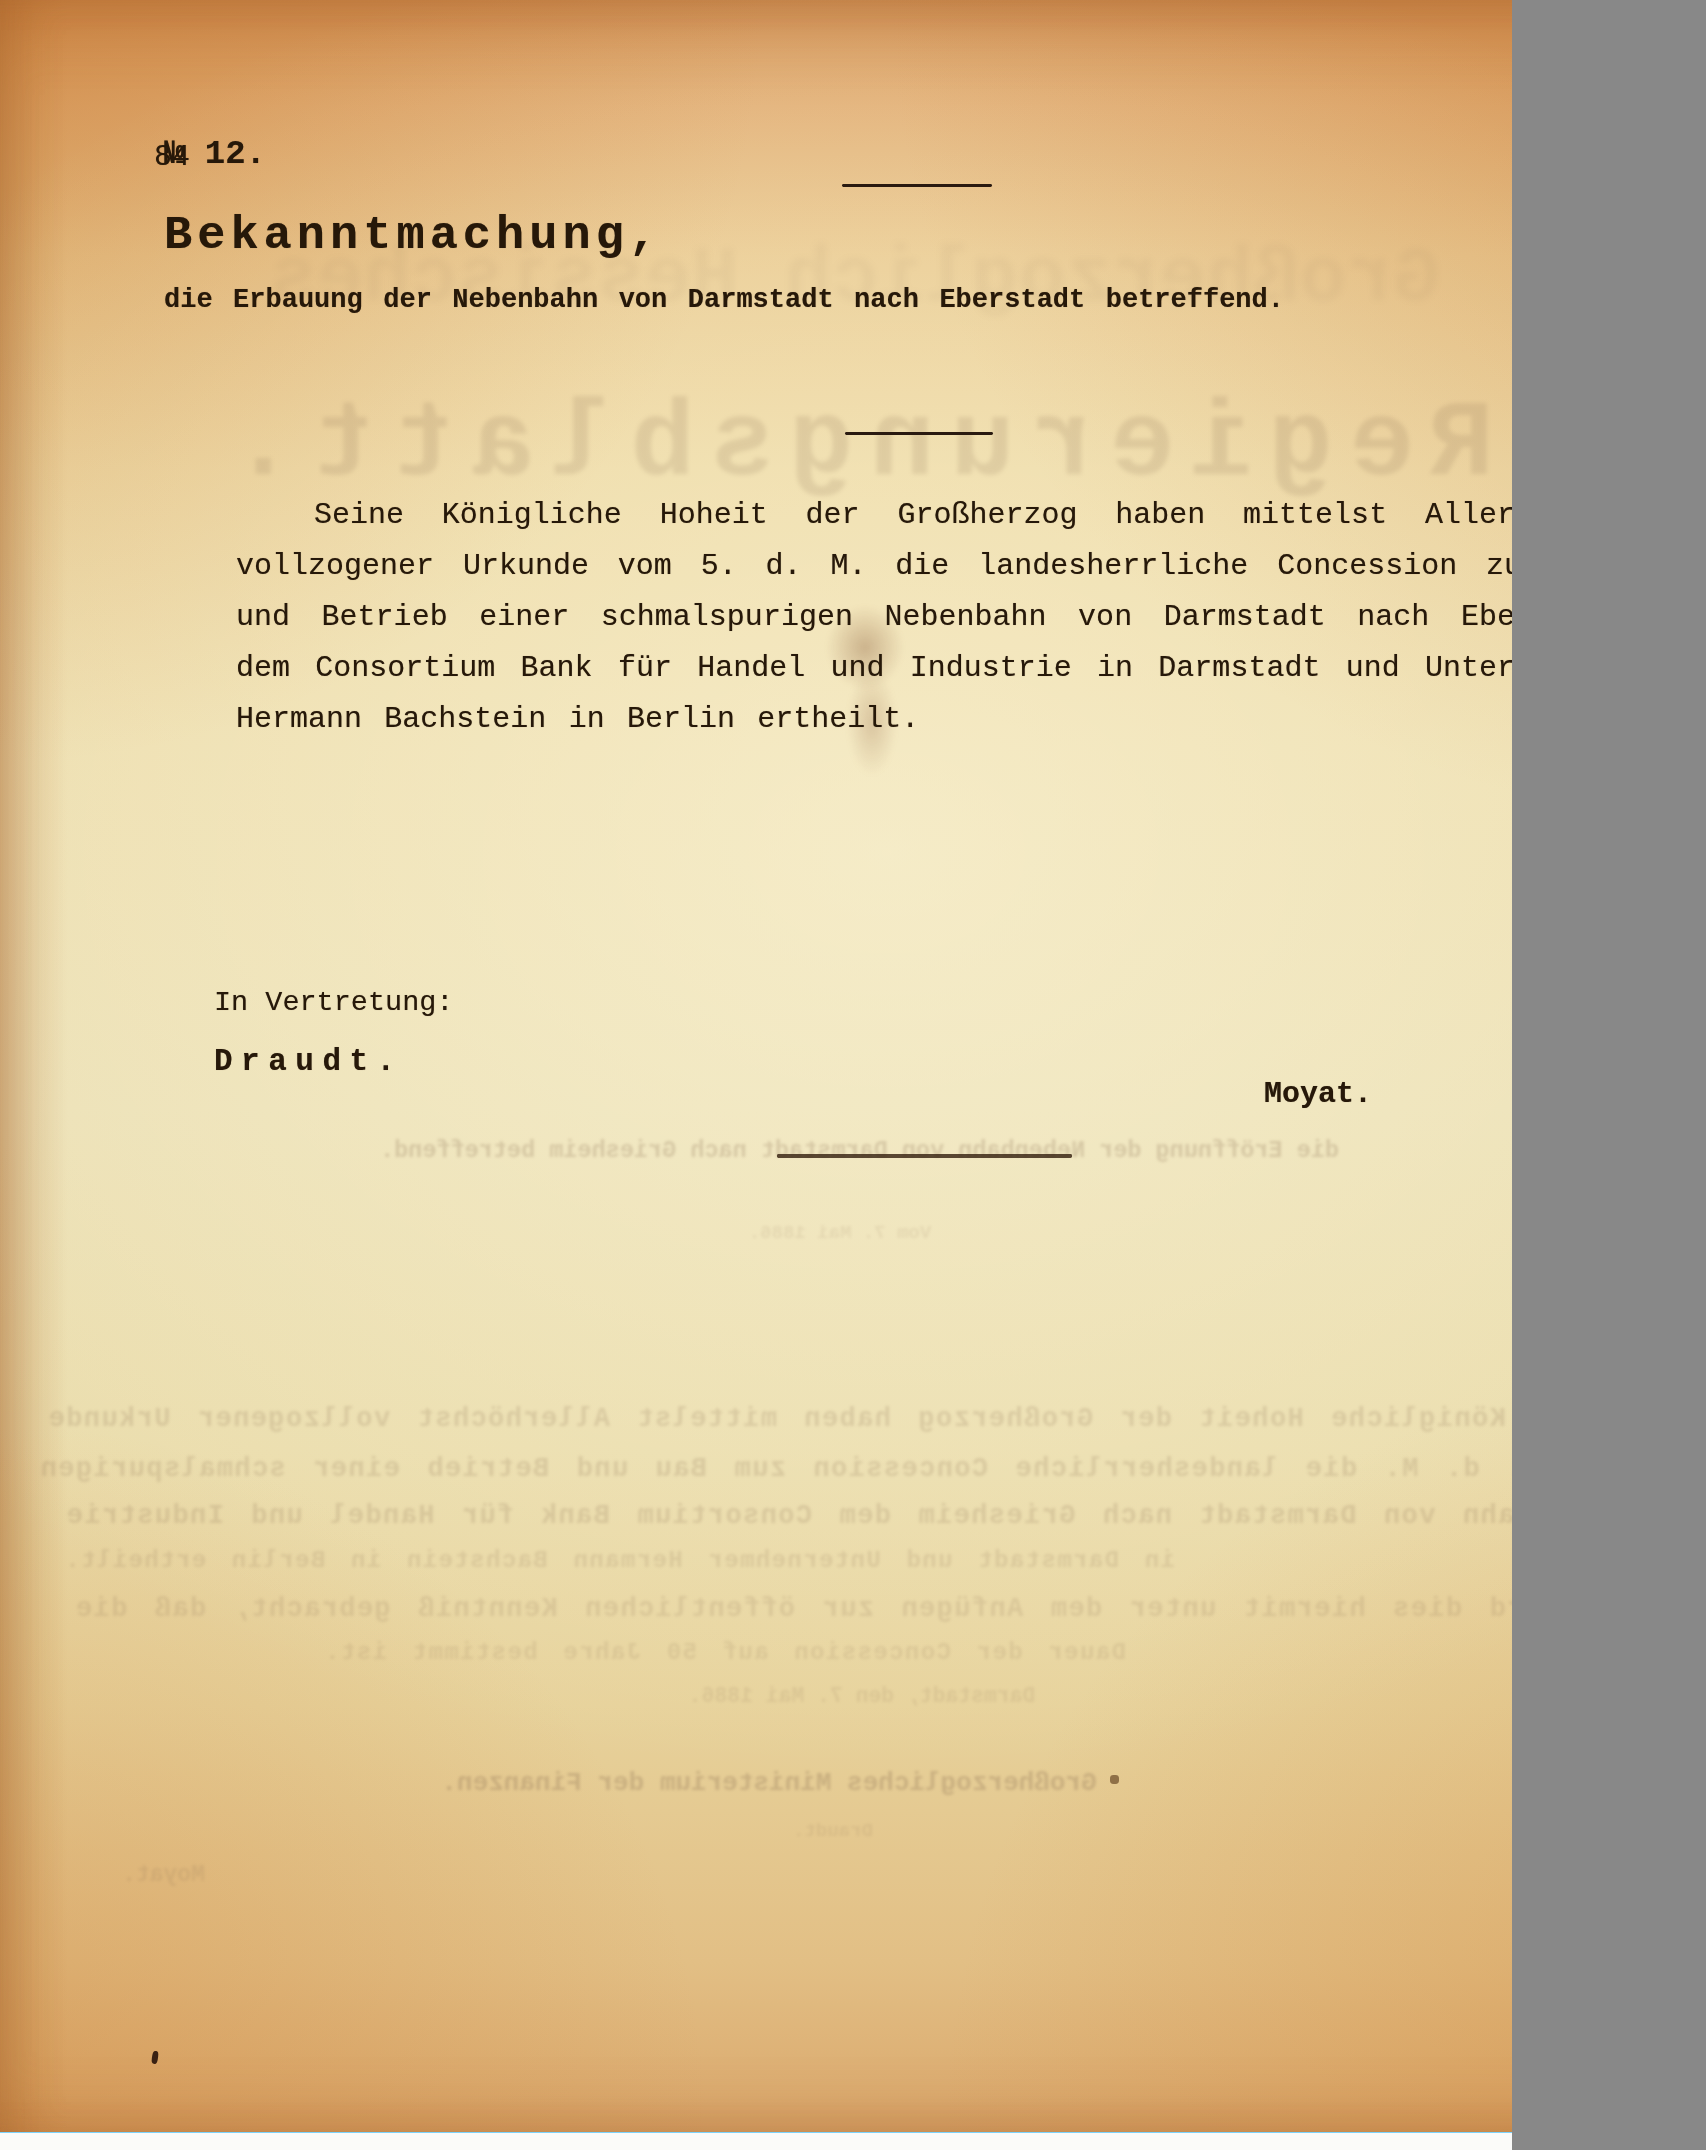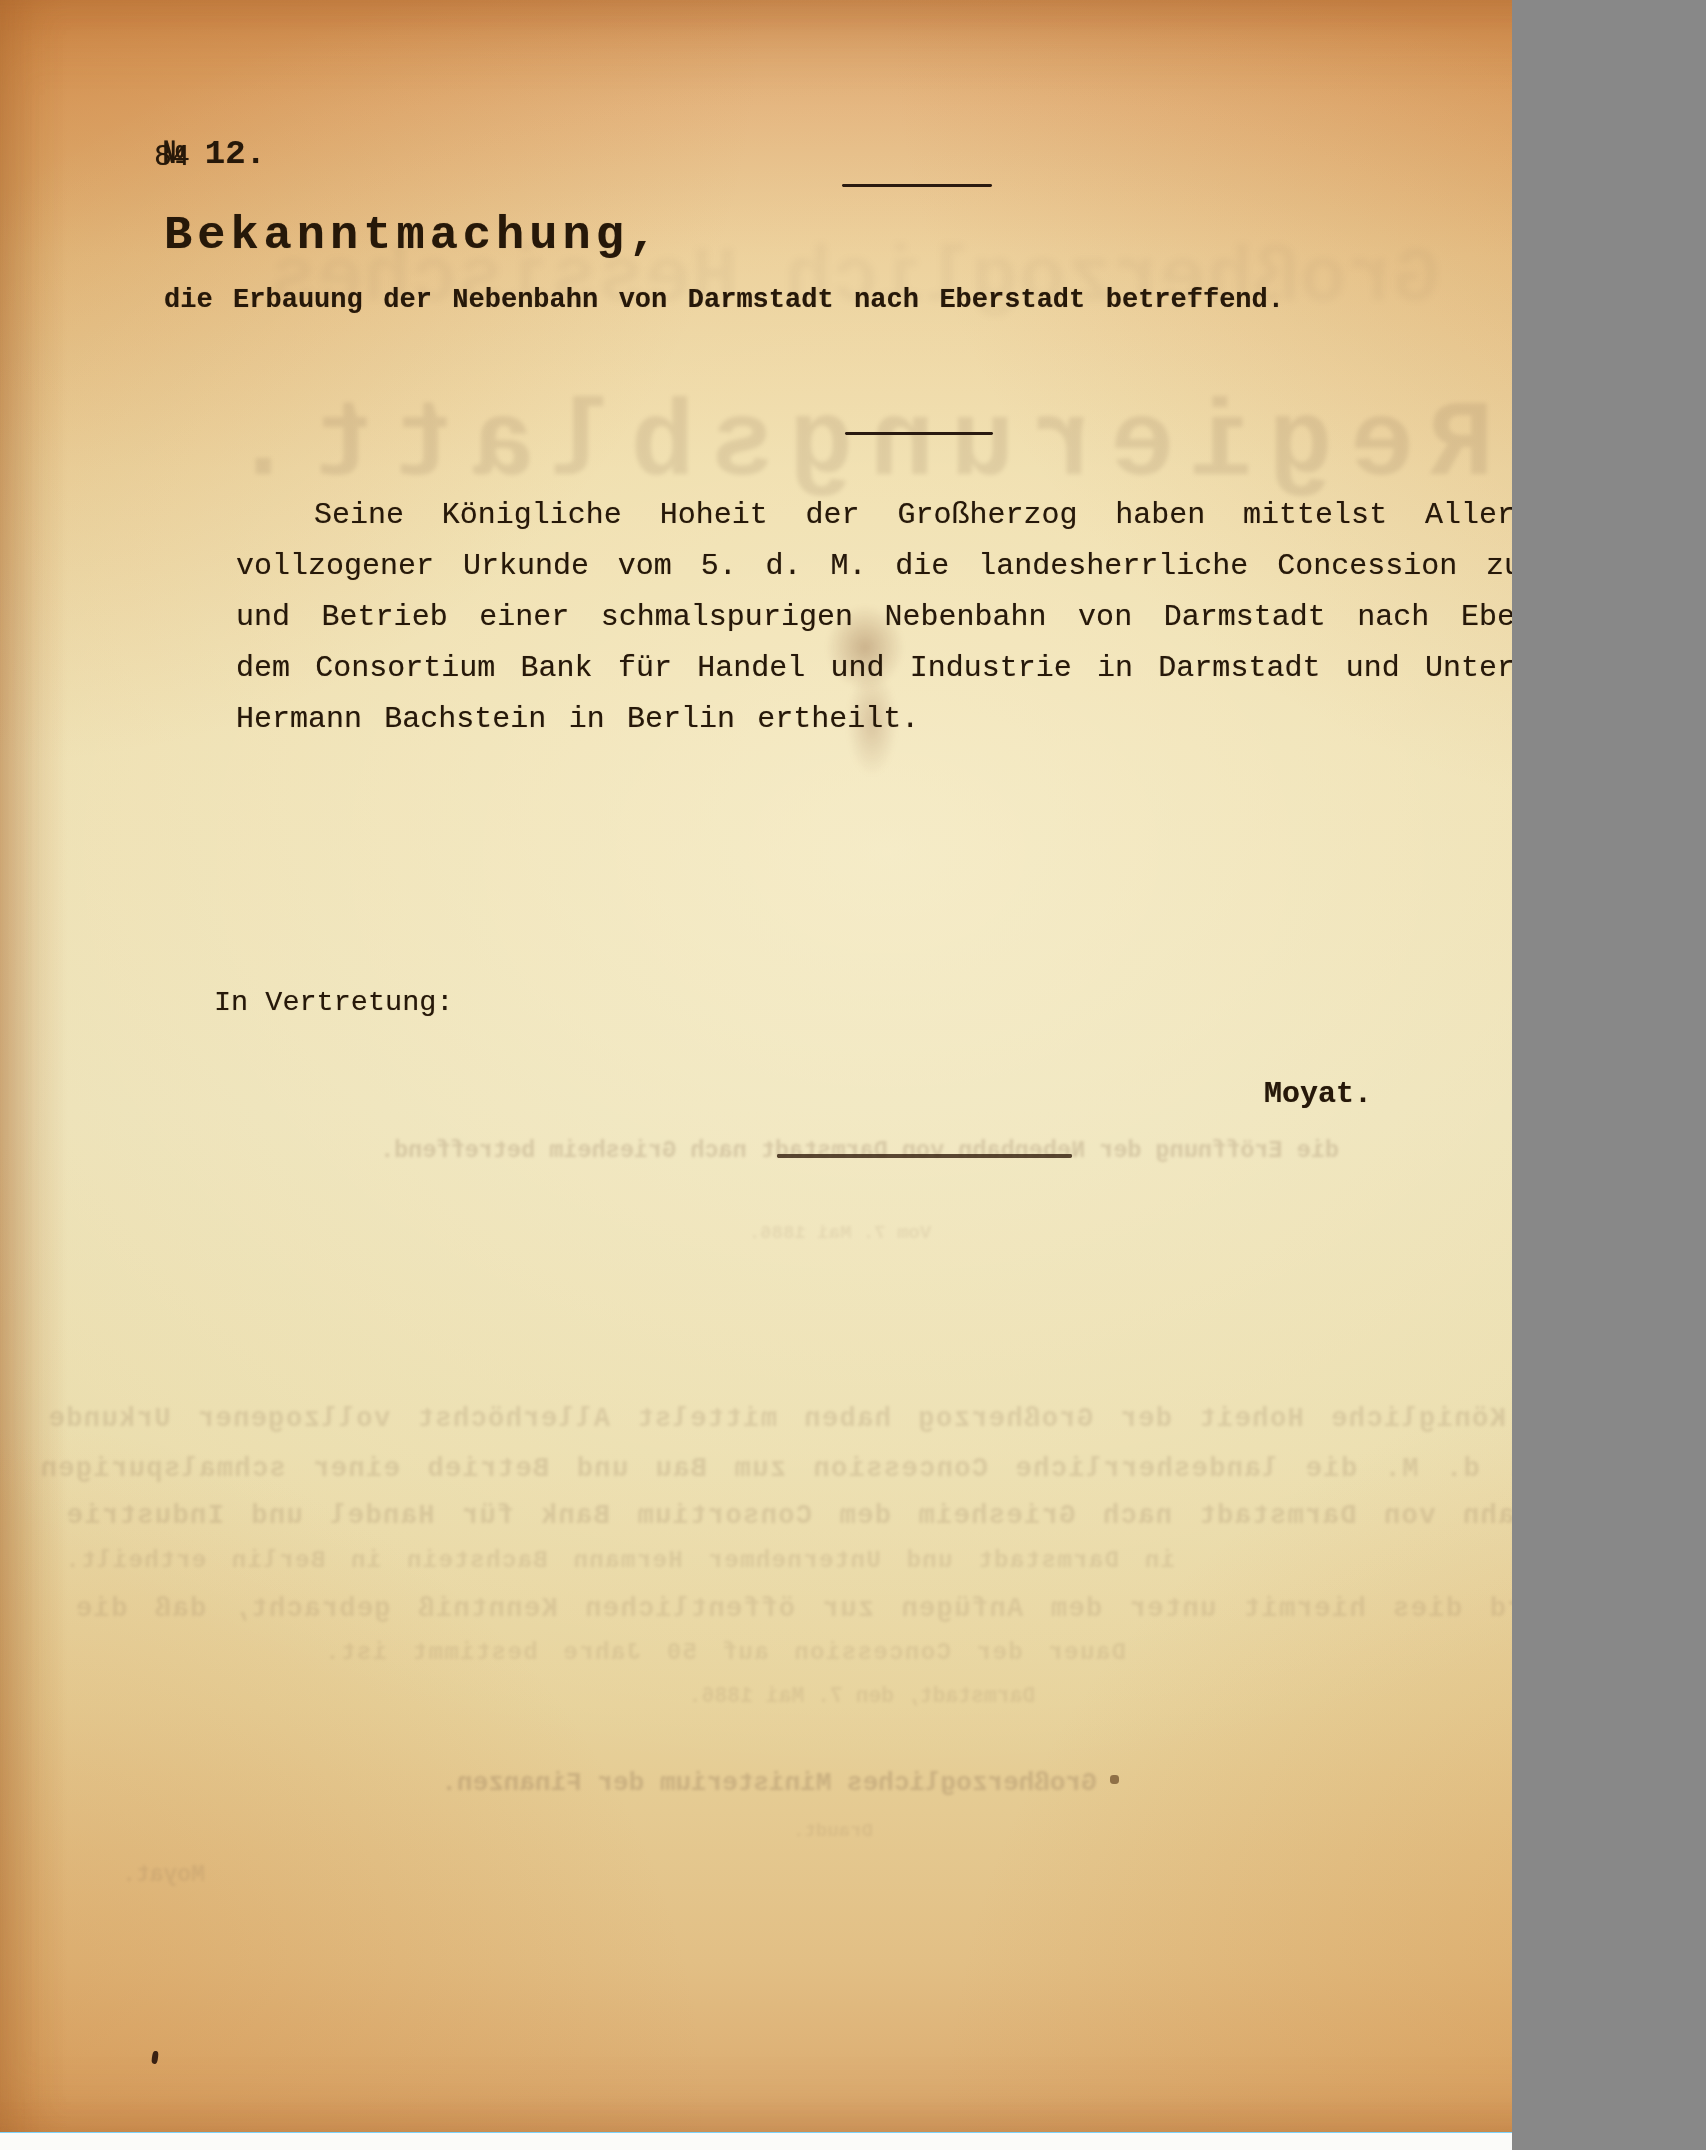--- a/index.html
+++ b/index.html
@@ -88,18 +88,19 @@
 
   <div class="rule" style="left:845px;top:432px;width:148px;height:2.8px;"></div>
 
   <div class="ink" style="left:236px;top:490px;width:1387px;font-size:30px;line-height:51px;text-align:justify;text-indent:78px;word-spacing:4.3px;">Seine Königliche Hoheit der Großherzog haben mittelst Allerhöchst vollzogener Urkunde vom 5. d. M. die landesherrliche Concession zum Bau und Betrieb einer schmalspurigen Nebenbahn von Darmstadt nach Eberstadt dem Consortium Bank für Handel und Industrie in Darmstadt und Unternehmer Hermann Bachstein in Berlin ertheilt.</div>
 
 
 
 
   <div class="ink center-col" style="left:214px;width:1424px;top:986px;font-size:28.5px;">In Vertretung:</div>
 
+  <div class="ink center-col" style="left:214px;width:1424px;top:1044px;font-size:31px;font-weight:700;letter-spacing:8.5px;">Draudt.</div>
 
   <div class="ink" style="right:140px;top:1077px;font-size:30px;font-weight:700;">Moyat.</div>
 
   <div class="bottom-strip"></div>
 </div>
 
 
 </body></html>

